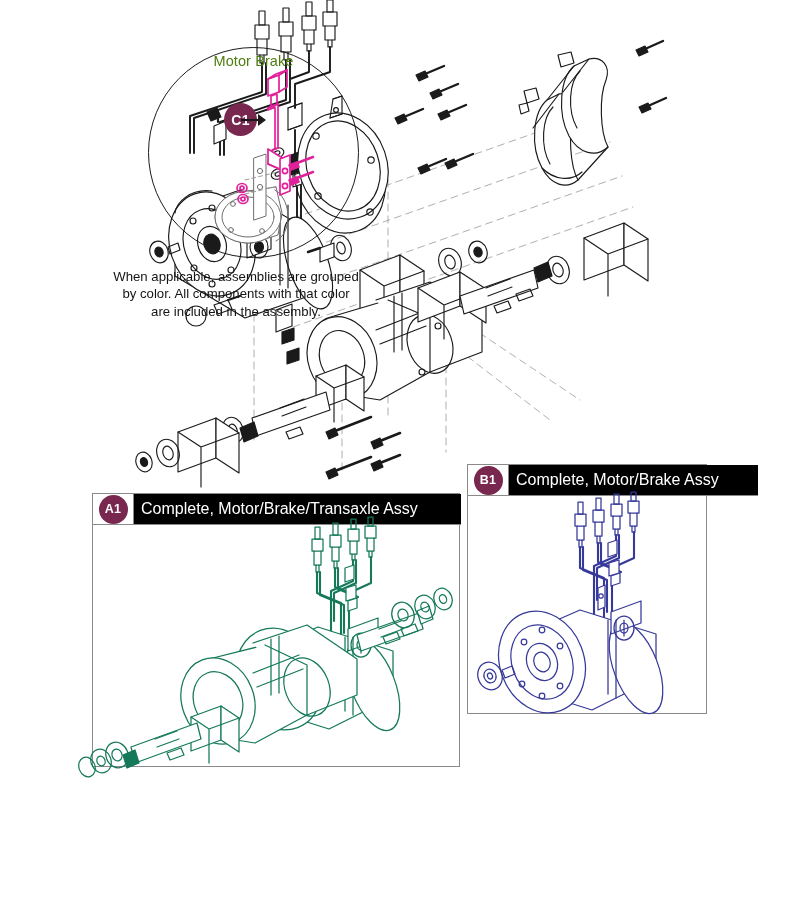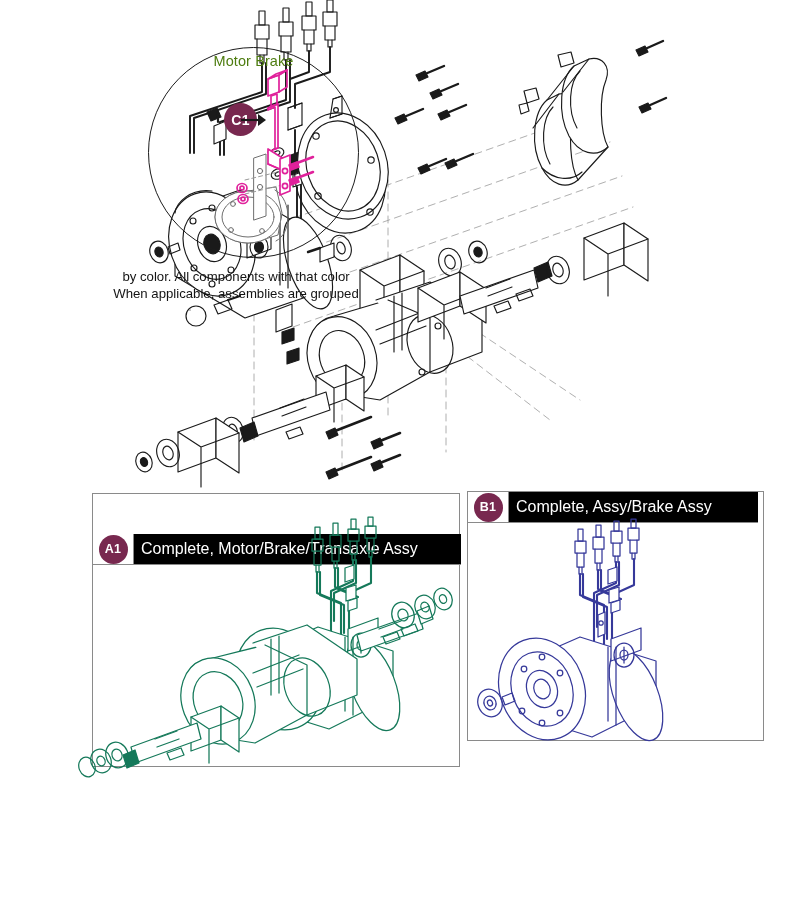--- a/index.html
+++ b/index.html
@@ -102,31 +102,31 @@
   }
 
   
   .panel {
     position: absolute;
     border: 1.4px solid #8a8a8a;
     background: #ffffff;
     box-sizing: border-box;
   }
   #panel-a1 { left: 92px;  top: 493px; width: 368px; height: 274px; }
-  #panel-b1 { left: 467px; top: 491px; width: 297px; height: 250px; }
+  #panel-b1 { left: 467px; top: 464px; width: 240px; height: 250px; }
 
   .panel-header {
     position: absolute;
     left: 0; top: 0;
     height: 31px;
     display: flex;
     align-items: center;
     box-sizing: border-box;
   }
-  #panel-a1 .panel-header { width: 368px; margin-top: 40px; }
+  #panel-a1 .panel-header { width: 368px; }
   #panel-b1 .panel-header { width: 290px; }
 
   .panel-header .hdr-badge-cell {
     width: 41px;
     height: 31px;
     display: flex;
     align-items: center;
     justify-content: center;
     border-right: 1.4px solid #8a8a8a;
     border-bottom: 1.4px solid #8a8a8a;
@@ -507,22 +507,23 @@
   <div id="badge-c1" class="badge">C1</div>
 
   <div id="callout-arrow-c1">
     <svg width="26" height="16" viewBox="0 0 26 16">
       <path d="M0 8 L17 8" stroke="#1a1a1a" stroke-width="2.1" fill="none"></path>
       <path d="M17 2 L25 8 L17 14 z" fill="#1a1a1a"></path>
     </svg>
   </div>
 
   <div id="color-note">
+    <div>When applicable, assemblies are grouped</div>
     <div>by color. All components with that color</div>
-    <div>When applicable, assemblies are grouped</div>
+    <div>are included in the assembly.</div>
   </div>
 
   <div id="panel-a1" class="panel">
     <div class="panel-header">
       <div class="hdr-badge-cell">
         <div class="badge hdr-badge">A1</div>
       </div>
       <div class="hdr-title">Complete, Motor/Brake/Transaxle Assy</div>
     </div>
 
@@ -633,21 +634,21 @@
         </g>
       </svg>
     </div>
   </div>
 
   <div id="panel-b1" class="panel">
     <div class="panel-header">
       <div class="hdr-badge-cell">
         <div class="badge hdr-badge">B1</div>
       </div>
-      <div class="hdr-title">Complete, Assy/Brake Assy</div>
+      <div class="hdr-title">Complete, Motor/Brake Assy</div>
     </div>
 
     <div class="panel-art">
       <svg width="288" height="217" viewBox="0 0 288 217">
         <g fill="none" stroke="#36399a" stroke-width="1.25" stroke-linejoin="round" stroke-linecap="round">
 
           <g>
             <path d="M110 18 l0 -12 5 0 0 12 z"></path>
             <path d="M107 30 l0 -12 11 0 0 12 z"></path>
             <path d="M109 30 l0 14 7 0 0 -14"></path>

